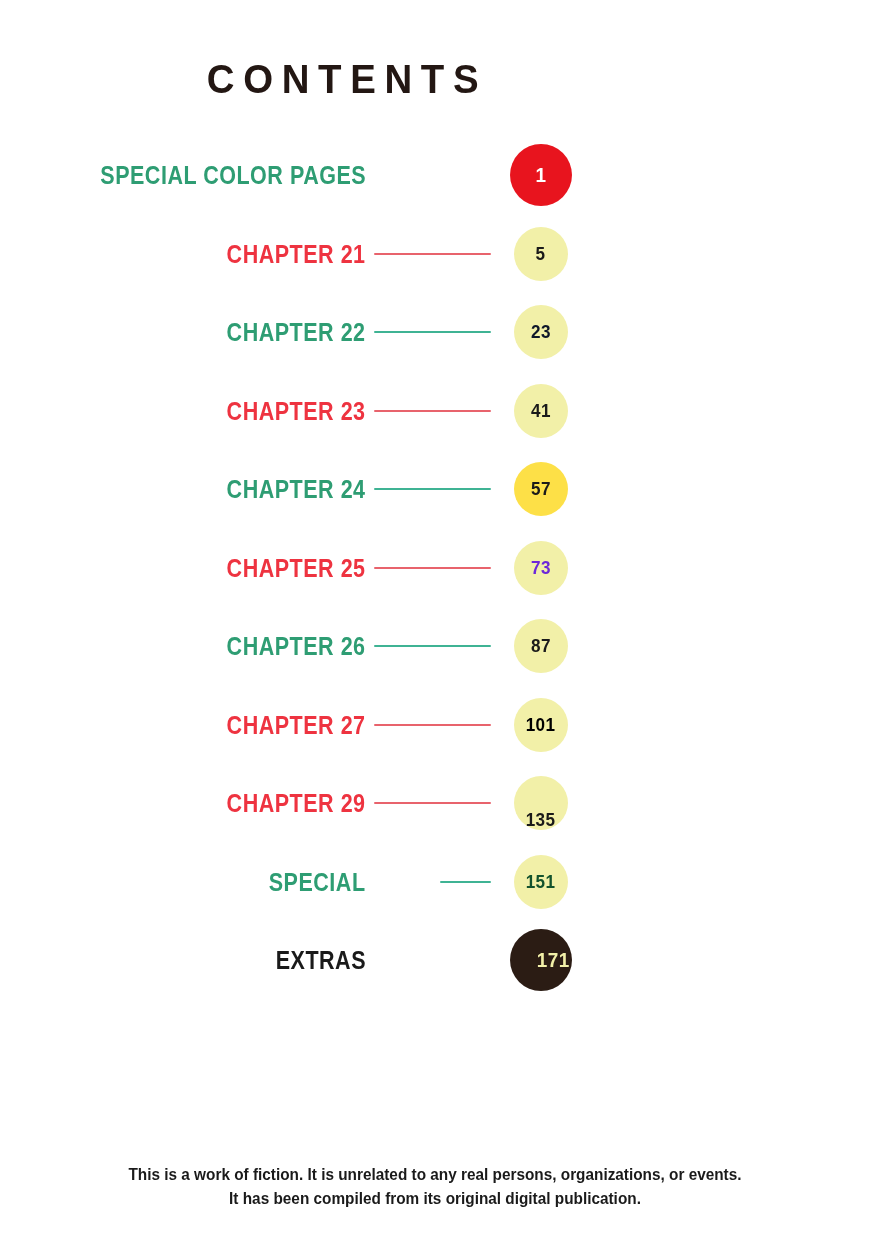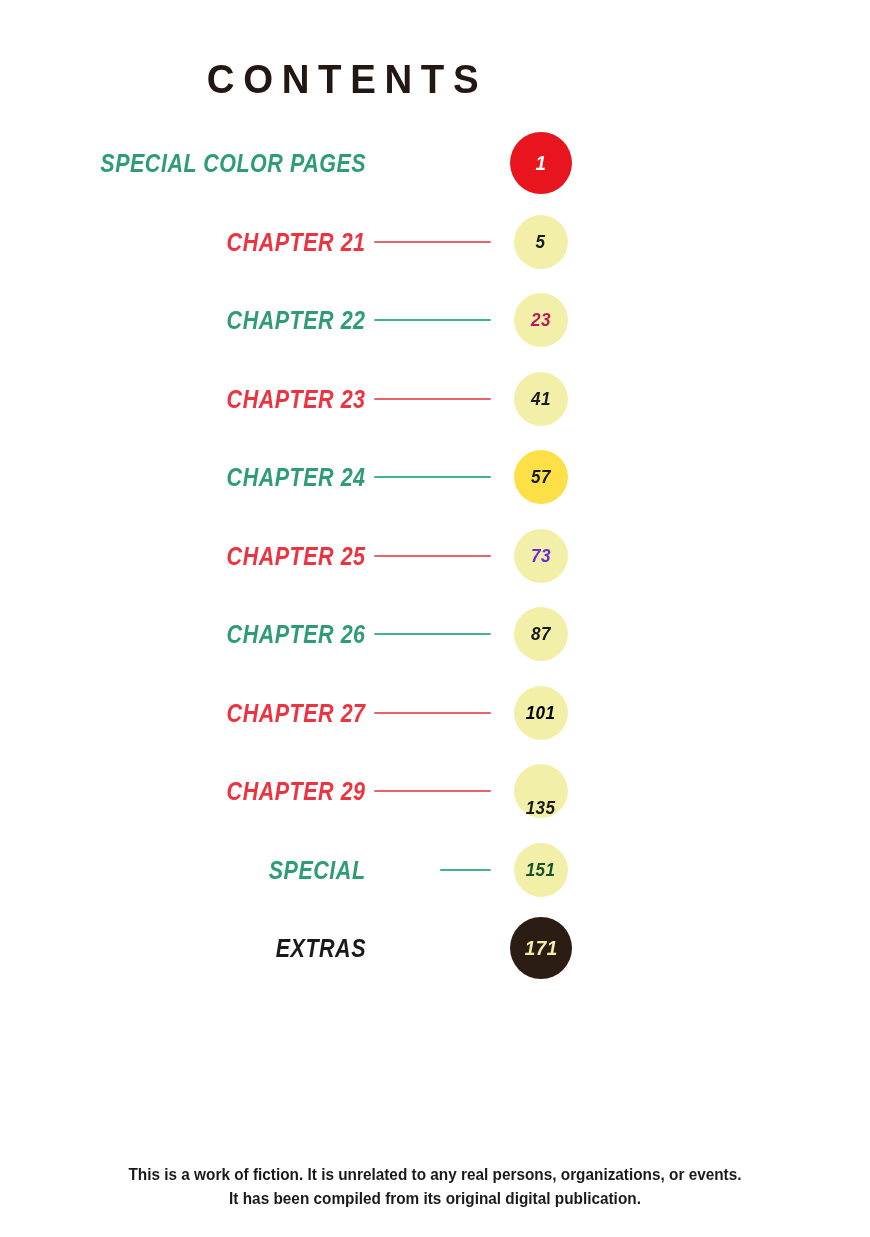--- a/index.html
+++ b/index.html
@@ -36,23 +36,22 @@
     color: #231713;
     line-height: 46px;
     transform: scaleX(0.96);
     transform-origin: center;
   }
 
   
   .toc-list {
     position: absolute;
     left: 0;
-    top: 124px;
+    top: 136px;
     width: 870px;
-    font-style: italic;
   }
 
   .toc-row {
     position: relative;
     height: 78.5px;
   }
 
   .row-label {
     position: absolute;
     right: 504px;   
@@ -135,21 +134,21 @@
       <div class="toc-row">
         <div class="row-label" style="color: rgb(238, 51, 64);">CHAPTER 21</div>
         <div class="row-connector" style="left: 374px; width: 117px; background: rgb(232, 99, 108);"></div>
         <div class="row-bullet bullet-std" style="background: rgb(242, 240, 168); color: rgb(26, 26, 26);">
           <span class="bullet-num">5</span>
         </div>
       </div>
       <div class="toc-row">
         <div class="row-label" style="color: rgb(46, 157, 115);">CHAPTER 22</div>
         <div class="row-connector" style="left: 374px; width: 117px; background: rgb(63, 179, 148);"></div>
-        <div class="row-bullet bullet-std" style="background: rgb(242, 240, 168); color: #be185d;">
+        <div class="row-bullet bullet-std" style="background: rgb(242, 240, 168); color: #0f172a;">
           <span class="bullet-num">23</span>
         </div>
       </div>
       <div class="toc-row">
         <div class="row-label" style="color: rgb(238, 51, 64);">CHAPTER 23</div>
         <div class="row-connector" style="left: 374px; width: 117px; background: rgb(232, 99, 108);"></div>
         <div class="row-bullet bullet-std" style="background: rgb(242, 240, 168); color: rgb(26, 26, 26);">
           <span class="bullet-num">41</span>
         </div>
       </div>
@@ -190,21 +189,21 @@
       </div>
       <div class="toc-row">
         <div class="row-label" style="color: rgb(46, 157, 115);">SPECIAL</div>
         <div class="row-connector" style="left: 440px; width: 51px; background: rgb(63, 179, 148);"></div>
         <div class="row-bullet bullet-std" style="background: rgb(242, 240, 168); color: #14532d;">
           <span class="bullet-num">151</span>
         </div>
       </div>
       <div class="toc-row">
         <div class="row-label" style="color: rgb(26, 26, 26);">EXTRAS</div>
-        <div class="row-bullet bullet-large" style="background: rgb(43, 28, 20); color: rgb(242, 240, 168);">
+        <div class="row-bullet bullet-large" style="background: rgb(43, 28, 20); color: rgb(242, 240, 168); justify-content: flex-end;">
           <span class="bullet-num">171</span>
         </div>
       </div>
     </div>
 
   <div class="footer">
     <span class="footer-line">This is a work of fiction. It is unrelated to any real persons, organizations, or events.</span>
     <span class="footer-line">It has been compiled from its original digital publication.</span>
   </div>
 

